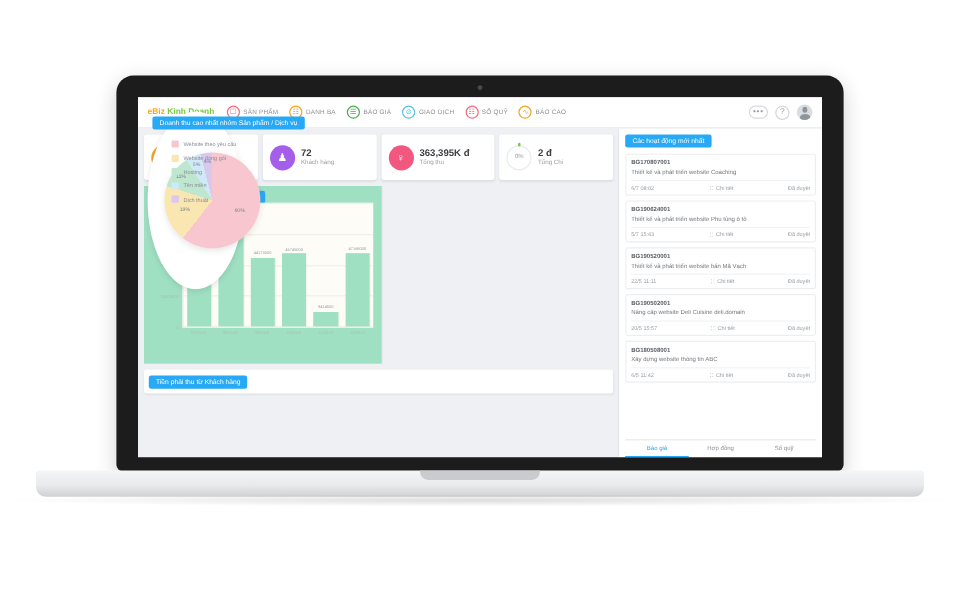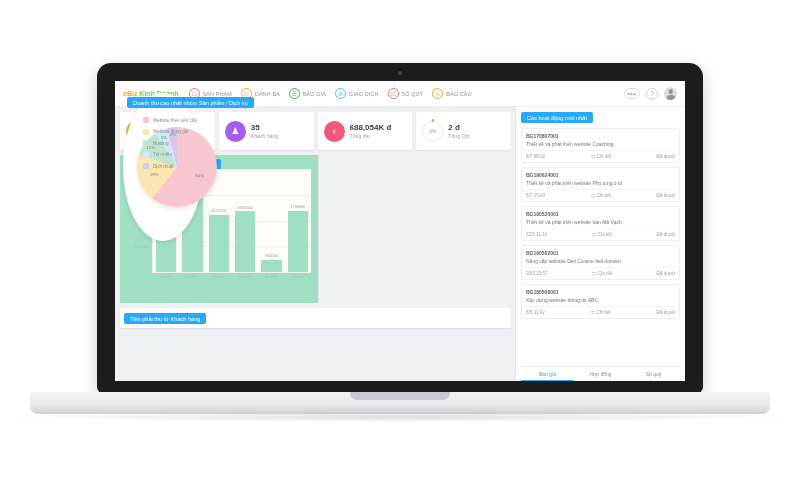--- a/index.html
+++ b/index.html
@@ -275,28 +275,28 @@
               <div class="kpi">
                 <div class="kpi-ico" style="background: rgb(245, 166, 35);">▤</div>
                 <div class="kpi-txt">
                   <div class="kpi-val">74</div>
                   <div class="kpi-lab">Hợp đồng</div>
                 </div>
               </div>
               <div class="kpi">
                 <div class="kpi-ico" style="background: rgb(165, 94, 234);">♟</div>
                 <div class="kpi-txt">
-                  <div class="kpi-val">35</div>
+                  <div class="kpi-val">72</div>
                   <div class="kpi-lab">Khách hàng</div>
                 </div>
               </div>
               <div class="kpi">
                 <div class="kpi-ico" style="background: rgb(242, 87, 127);">♀</div>
                 <div class="kpi-txt">
-                  <div class="kpi-val">688,054K đ</div>
+                  <div class="kpi-val">363,395K đ</div>
                   <div class="kpi-lab">Tổng thu</div>
                 </div>
               </div>
               <div class="kpi">
                 <div class="ring">0%</div>
                 <div class="kpi-txt">
                   <div class="kpi-val">2 đ</div>
                   <div class="kpi-lab">Tổng Chi</div>
                 </div>
               </div>

